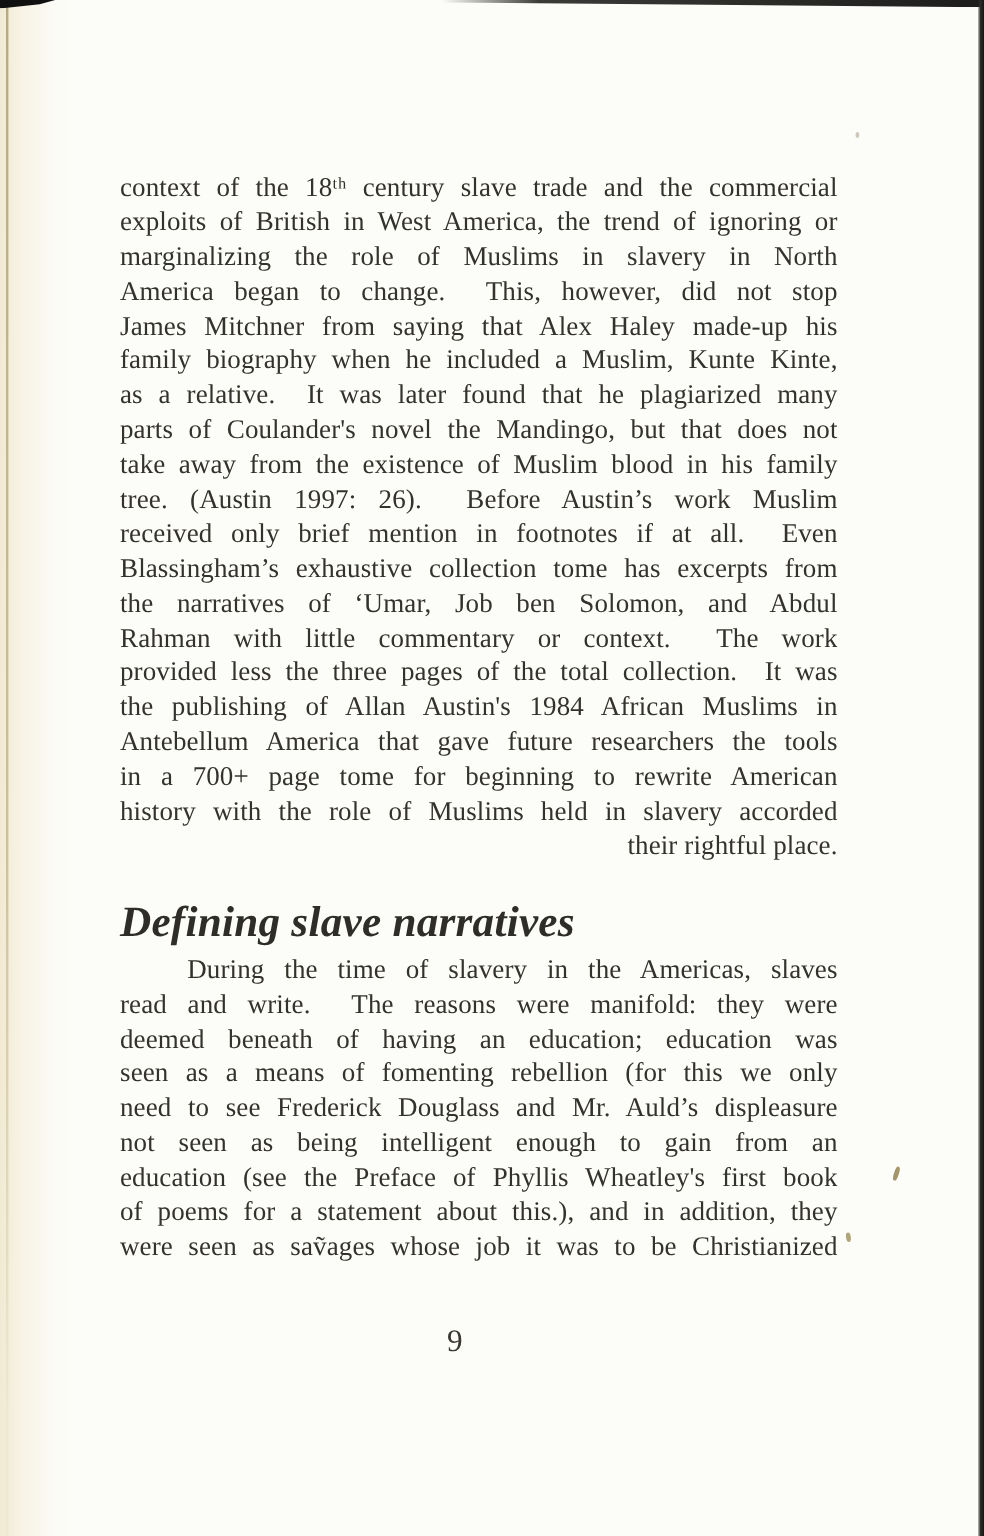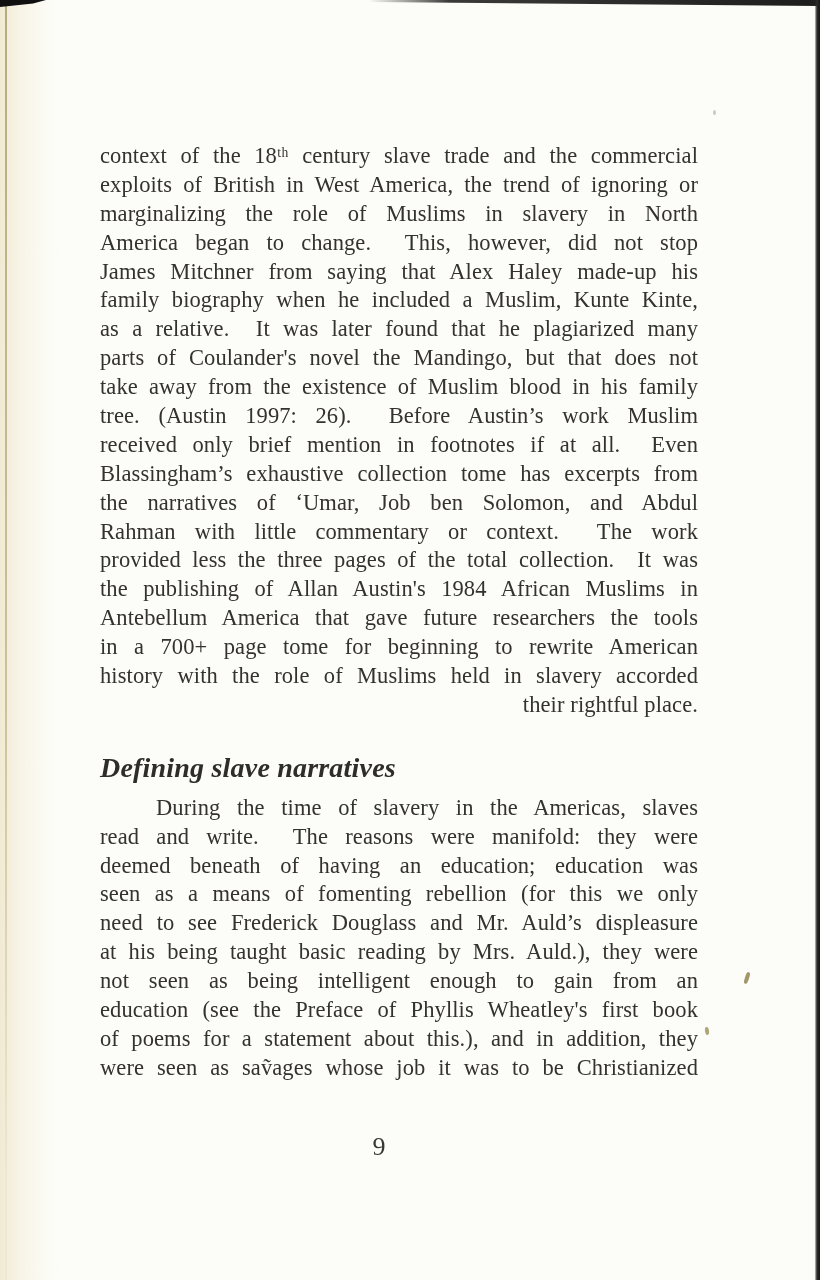--- a/index.html
+++ b/index.html
@@ -54,21 +54,21 @@
     white-space: pre-wrap;
     letter-spacing: 0.1px;
   }
   .line::after { content: ""; display: inline-block; width: 100%; height: 0; }
   .line.last { text-align: right; }
   .line.last::after { content: none; }
   .line.indent { text-indent: 56px; }
   .section-heading {
     margin-top: 31px; margin-bottom: 9px;
     font-style: italic; font-weight: bold;
-    font-size: 28px; line-height: 34px;
+    font-size: 36px; line-height: 34px;
     letter-spacing: 0.2px; color: #2f2d28;
   }
   .page-number {
     margin-top: 49px; padding-right: 40px;
     text-align: center; font-size: 26px; color: #3a3833;
   }
 </style>
 </head>
 <body>
 
@@ -107,21 +107,20 @@
       </div>
 
     <div class="section-heading">Defining slave narratives</div>
 
     <div>
         <div class="line indent">During the time of slavery in the Americas, slaves</div>
         <div class="line">read and write.  The reasons were manifold: they were</div>
         <div class="line">deemed beneath of having an education; education was</div>
         <div class="line">seen as a means of fomenting rebellion (for this we only</div>
         <div class="line">need to see Frederick Douglass and Mr. Auld’s displeasure</div>
-        <div class="line">at his being taught basic reading by Mrs. Auld.), they were</div>
         <div class="line">not seen as being intelligent enough to gain from an</div>
         <div class="line">education (see the Preface of Phyllis Wheatley's first book</div>
         <div class="line">of poems for a statement about this.), and in addition, they</div>
         <div class="line">were seen as saṽages whose job it was to be Christianized</div>
       </div>
 
     <div class="page-number">9</div>
   </div>
 </div>
 

